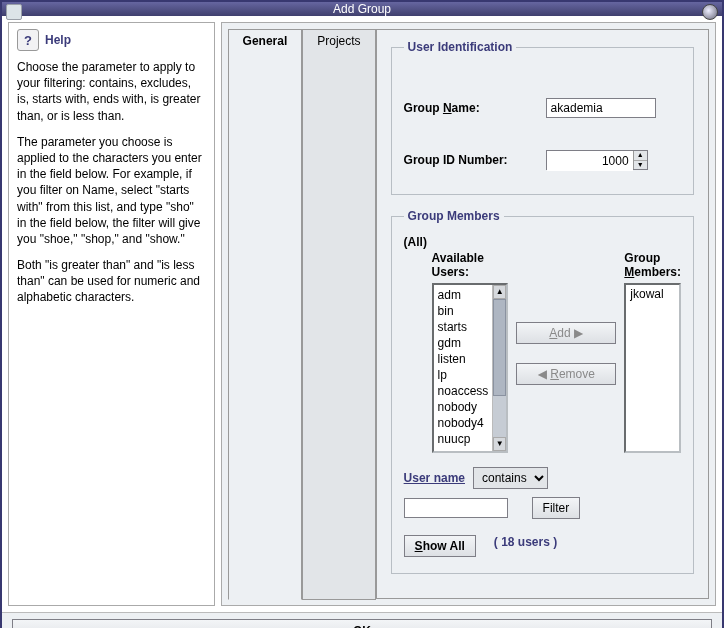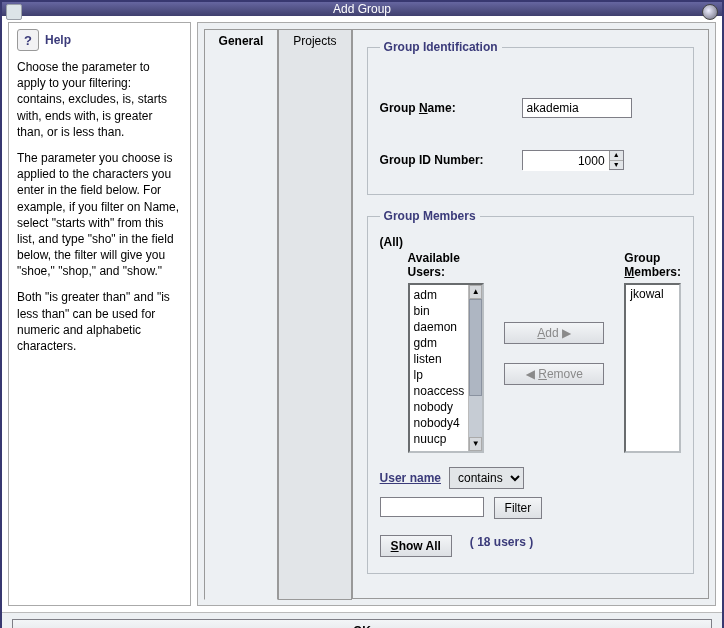--- a/index.html
+++ b/index.html
@@ -147,21 +147,21 @@
   }
   .spinner .bump {
     flex: 1; font-size: 7px; text-align: center; line-height: 8px;
     background: #e2e5e8; cursor: pointer;
   }
   .spinner .bump:first-child { border-bottom: 1px solid #aaa; }
 
   .members-grid {
     display: grid;
     grid-template-columns: 1fr 100px 1fr;
-    gap: 20px;
+    gap: 8px;
     align-items: start;
     padding-left: 28px;
   }
   .all-label { font-weight: bold; margin-bottom: 2px; }
   .col-label { font-weight: bold; margin-bottom: 4px; }
   .listbox-wrap {
     height: 170px;
     border: 2px inset #b9bec2;
     background: #fff;
     display: flex;
@@ -204,21 +204,21 @@
   }
   .filter-label { color: #3b3b7a; font-weight: bold; text-decoration: underline; }
   select {
     border: 1px solid #7e7e86;
     background: #e2e5e8;
     font-size: 12px;
     height: 22px;
     padding: 1px 4px;
   }
   .filter-row2 {
-    display: flex; align-items: flex-start; gap: 10px; margin-top: 8px;
+    display: flex; align-items: center; gap: 24px; margin-top: 8px;
   }
   .bottom-row {
     display: flex; align-items: flex-start; gap: 18px; margin-top: 16px;
   }
   .users-count { color: #3b3b7a; font-weight: bold; }
 
   .footer {
     border-top: 1px solid #bbb;
     padding: 6px 10px;
     display: flex; justify-content: flex-end; gap: 8px;
@@ -259,21 +259,21 @@
       </div>
 
       <div class="right-panel">
         <div class="tabs">
           <div class="tab active"><span>General</span></div>
           <div class="tab"><span>Projects</span></div>
         </div>
         <div class="tab-box">
 
           <fieldset>
-            <legend>Group Identification</legend>
+            <legend>User Identification</legend>
             <div class="row">
               <label><span>Group </span><span class="underline">N</span><span>ame:</span></label>
               <input type="text" style="width: 110px;" value="akademia">
             </div>
             <div class="row">
               <label>Group ID Number:</label>
               <div class="spinner">
                 <input type="text" value="1000" style="">
                 <div class="bumps">
                   <div class="bump">▲</div>
@@ -287,21 +287,21 @@
             <legend>Group Members</legend>
             <div class="all-label">(All)</div>
             <div class="members-grid">
 
               <div>
                 <div class="col-label">Available Users:</div>
                 <div class="listbox-wrap">
                   <div class="listbox" id="available-list">
                       <div>adm</div>
                       <div>bin</div>
-                      <div>daemon</div>
+                      <div>starts</div>
                       <div>gdm</div>
                       <div>listen</div>
                       <div>lp</div>
                       <div>noaccess</div>
                       <div>nobody</div>
                       <div>nobody4</div>
                       <div>nuucp</div>
                     </div>
                   <div class="scrollbar">
                     <div class="sb-btn">▲</div>

